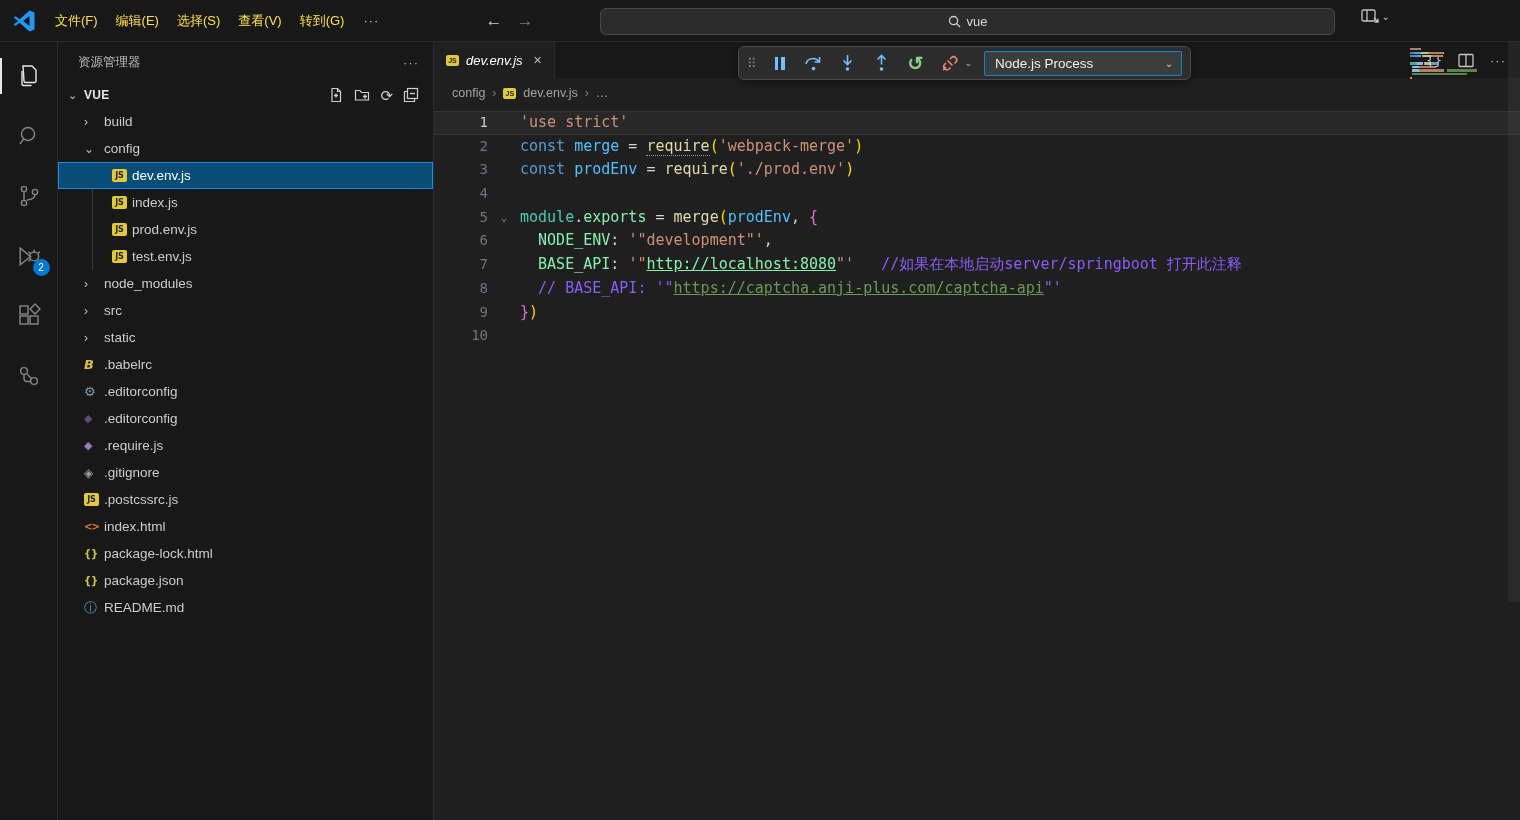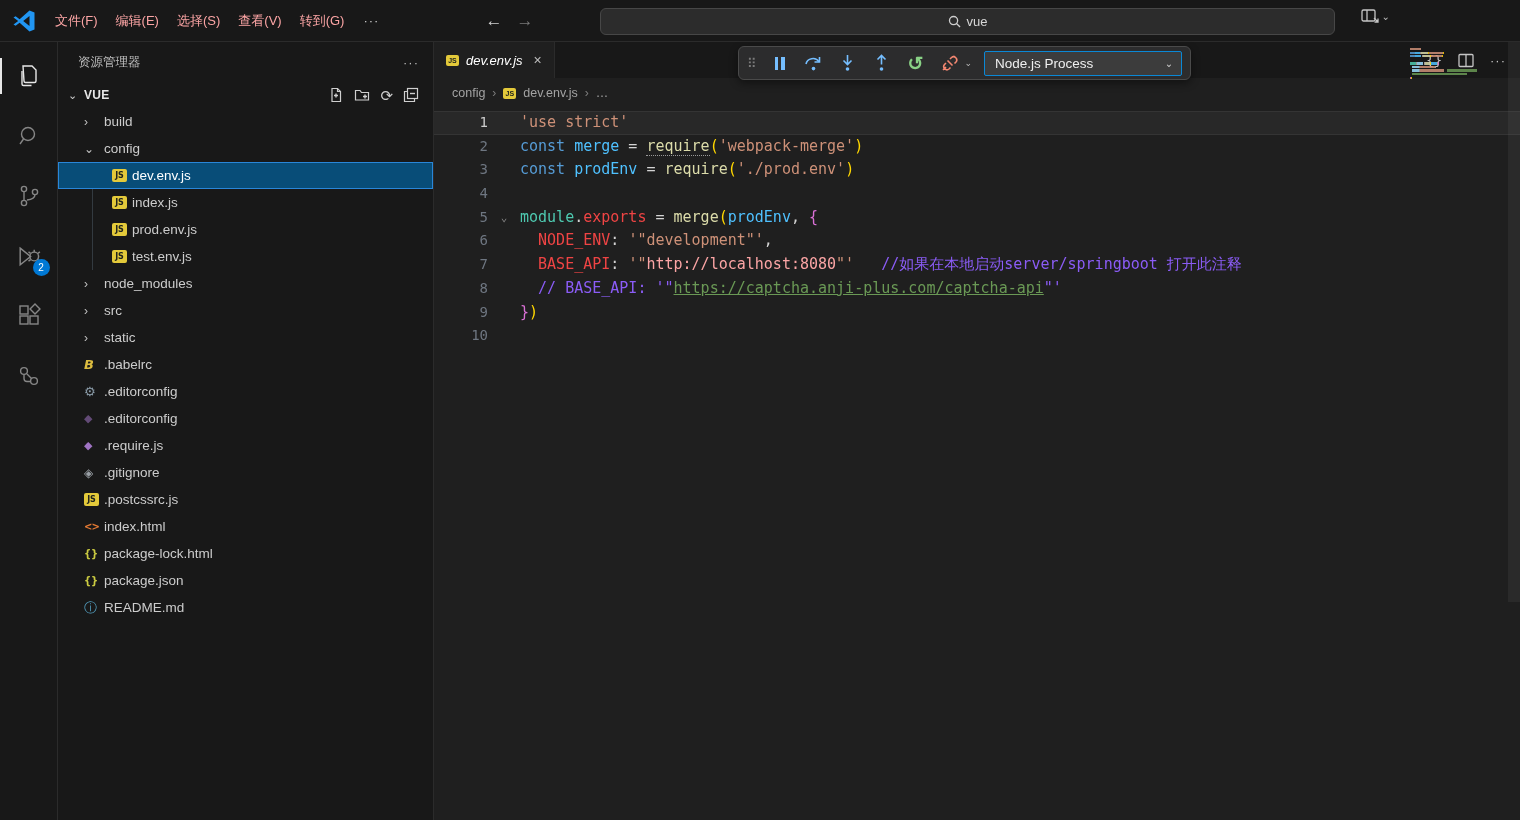--- a/index.html
+++ b/index.html
@@ -8,21 +8,21 @@
     position:relative; width:1520px; height:820px; overflow:hidden;
     background:#1f1f1f; font-family:"Liberation Sans", sans-serif;
     color:#cccccc; font-size:13px; -webkit-font-smoothing:antialiased;
   }
 
   
   .titlebar { position:absolute; left:0; top:0; width:1520px; height:42px;
     background:#181818; border-bottom:1px solid #2b2b2b; display:flex; align-items:center; z-index:30; }
   .vscode-logo { width:24px; height:24px; margin:0 10px 0 12px; flex:none; }
   .menu-bar { display:flex; align-items:center; height:100%; }
-  .menu-item { padding:0 9px; height:26px; line-height:26px; border-radius:5px; color:#fca5a5; cursor:default; }
+  .menu-item { padding:0 9px; height:26px; line-height:26px; border-radius:5px; color:#fde047; cursor:default; }
   .menu-more { padding:0 10px; color:#cccccc; letter-spacing:1px; }
   .nav-arrows { display:flex; align-items:center; gap:14px; margin-left:96px; color:#d0d0d0; font-size:17px; }
   .nav-arrow.fwd { color:#7a7a7a; }
   .cmd-center { position:absolute; left:600px; top:8px; width:735px; height:27px;
     background:#2c2c2c; border:1px solid #474747; border-radius:6px;
     display:flex; align-items:center; justify-content:center; gap:6px; color:#d6d6d6; }
   .cmd-center .mag { width:13px; height:13px; }
   .tb-right { position:absolute; right:130px; top:8px; display:flex; align-items:center; gap:3px; color:#c5c5c5; }
   .tb-right .chev { font-size:10px; color:#bbb; }
 
@@ -87,23 +87,23 @@
 
   .code-area { position:absolute; left:0; right:0; top:66px; bottom:0; padding-top:3px;
     font-family:"DejaVu Sans Mono","Liberation Mono", monospace; font-size:15px; }
   .cline { position:relative; height:23.7px; line-height:23.7px; display:flex; white-space:pre; }
   .cline.active { background:rgba(255,255,255,.045); box-shadow:inset 0 1px 0 rgba(255,255,255,.06), inset 0 -1px 0 rgba(255,255,255,.06); }
   .ln { width:54px; flex:none; text-align:right; color:#6e7681; font-size:14px; }
   .cline.active .ln { color:#cccccc; }
   .fold { width:32px; flex:none; text-align:center; color:#8a8a8a; font-size:11px; }
   .ltext { flex:1; }
   .seg.kw{color:#569cd6} .seg.var{color:#4fc1ff} .seg.fn{color:#dcdcaa}
-  .seg.str{color:#ce9178} .seg.strU{color:#fca5a5;}
+  .seg.str{color:#ce9178} .seg.strU{color:#86efac;text-decoration:underline}
   .seg.cmt{color:#8b5cf6} .seg.cmtU{color:#6a9955;text-decoration:underline}
-  .seg.prop{color:#ef4444} .seg.mod{color:#4ec9b0}
+  .seg.prop{color:#86efac} .seg.mod{color:#4ec9b0}
   .seg.p1{color:#ffd700} .seg.p2{color:#da70d6} .seg.plain{color:#d4d4d4}
   .seg.hint{border-bottom:1px dotted #9a9a9a}
 
   .minimap { position:absolute; right:18px; top:6px; width:92px; }
   .mm-row { height:2.2px; margin-bottom:1.4px; display:flex; }
   .mm-seg { height:2.2px; display:inline-block; }
   .scroll-strip { position:absolute; right:0; top:0; width:12px; height:560px; background:rgba(121,121,121,.12); }
 
   
   .debug-toolbar { position:absolute; left:738px; top:46px; height:34px; z-index:40;

